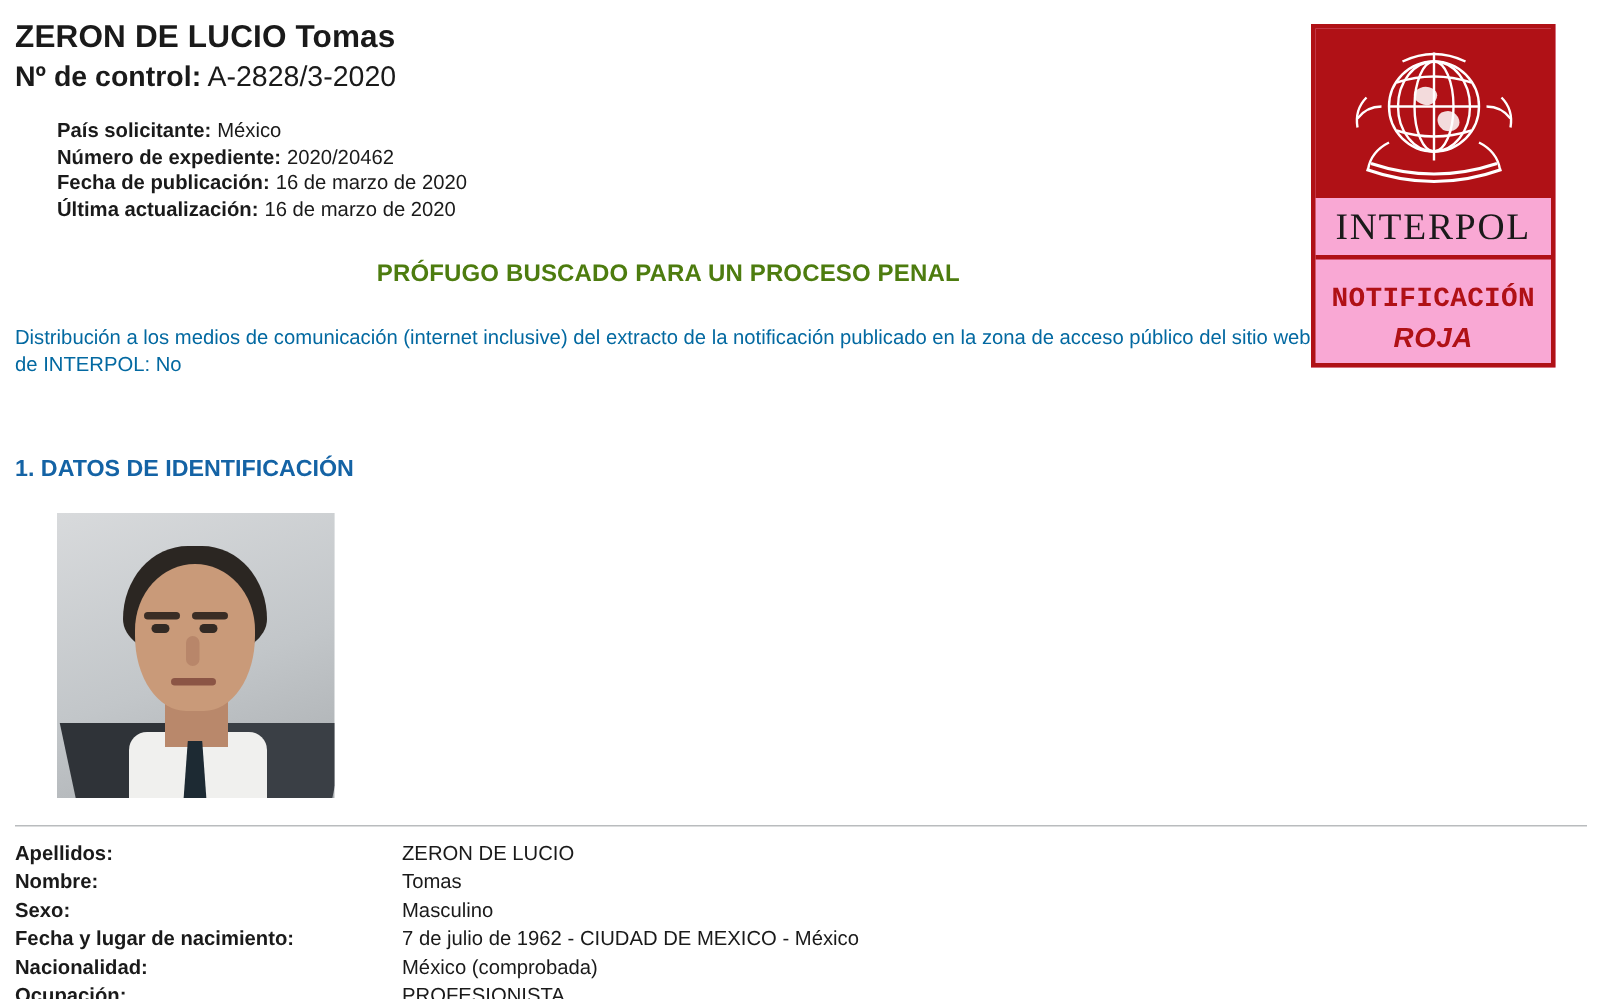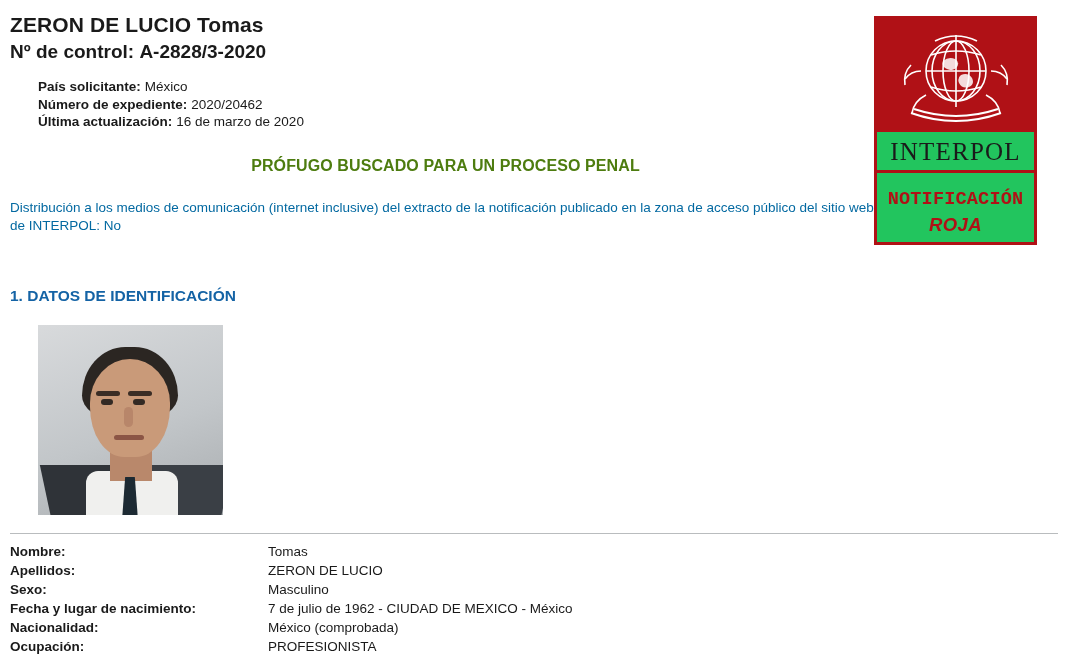--- a/index.html
+++ b/index.html
@@ -38,21 +38,21 @@
   }
   .control-line {
     font-size: 19px;
     line-height: 24px;
     margin-bottom: 14px;
   }
   .control-label {
     font-weight: bold;
   }
   .control-value {
-    font-weight: bold;
+    font-weight: normal;
   }
 
   .meta-list {
     font-size: 13.5px;
     line-height: 17.5px;
   }
   .meta-row {
     white-space: nowrap;
     padding-left: 28px;
   }
@@ -65,21 +65,21 @@
   }
 
   
   .badge {
     position: absolute;
     right: 24px;
     top: 4px;
     width: 163px;
     height: 229px;
     border: 3px solid #b01116;
-    background: #22c55e;
+    background: #f9a8d4;
     box-sizing: border-box;
     text-align: center;
   }
   .badge-top {
     background: #b01116;
     height: 113px;
     position: relative;
     overflow: hidden;
   }
   .badge-emblem {
@@ -272,20 +272,23 @@
       <span class="control-label">Nº de control:</span>
       <span class="control-value">A-2828/3-2020</span>
     </div>
 
     <div class="meta-list">
       <div class="meta-row">
         <span class="meta-label">País solicitante:</span><span class="meta-value">México</span>
       </div>
       <div class="meta-row">
         <span class="meta-label">Número de expediente:</span><span class="meta-value">2020/20462</span>
+      </div>
+      <div class="meta-row">
+        <span class="meta-label">Fecha de publicación:</span><span class="meta-value">16 de marzo de 2020</span>
       </div>
       <div class="meta-row">
         <span class="meta-label">Última actualización:</span><span class="meta-value">16 de marzo de 2020</span>
       </div>
     </div>
 
     <div class="badge">
       <div class="badge-top">
         <svg class="badge-emblem" width="150" height="104" viewBox="0 0 150 104">
           <g stroke="#ffffff" fill="none" stroke-width="1.6">
@@ -342,28 +345,28 @@
     <div class="ph-eye-l"></div>
     <div class="ph-eye-r"></div>
     <div class="ph-nose"></div>
     <div class="ph-mouth"></div>
   </div>
 
   <div class="divider"></div>
 
   <div class="details">
     <div class="det-row">
+      <div class="det-label">Apellidos:</div>
+      <div class="det-value">ZERON DE LUCIO</div>
+    </div>
+    <div class="det-row">
       <div class="det-label">Nombre:</div>
       <div class="det-value">Tomas</div>
     </div>
     <div class="det-row">
-      <div class="det-label">Apellidos:</div>
-      <div class="det-value">ZERON DE LUCIO</div>
-    </div>
-    <div class="det-row">
       <div class="det-label">Sexo:</div>
       <div class="det-value">Masculino</div>
     </div>
     <div class="det-row">
       <div class="det-label">Fecha y lugar de nacimiento:</div>
       <div class="det-value">7 de julio de 1962 - CIUDAD DE MEXICO - México</div>
     </div>
     <div class="det-row">
       <div class="det-label">Nacionalidad:</div>
       <div class="det-value">México (comprobada)</div>

